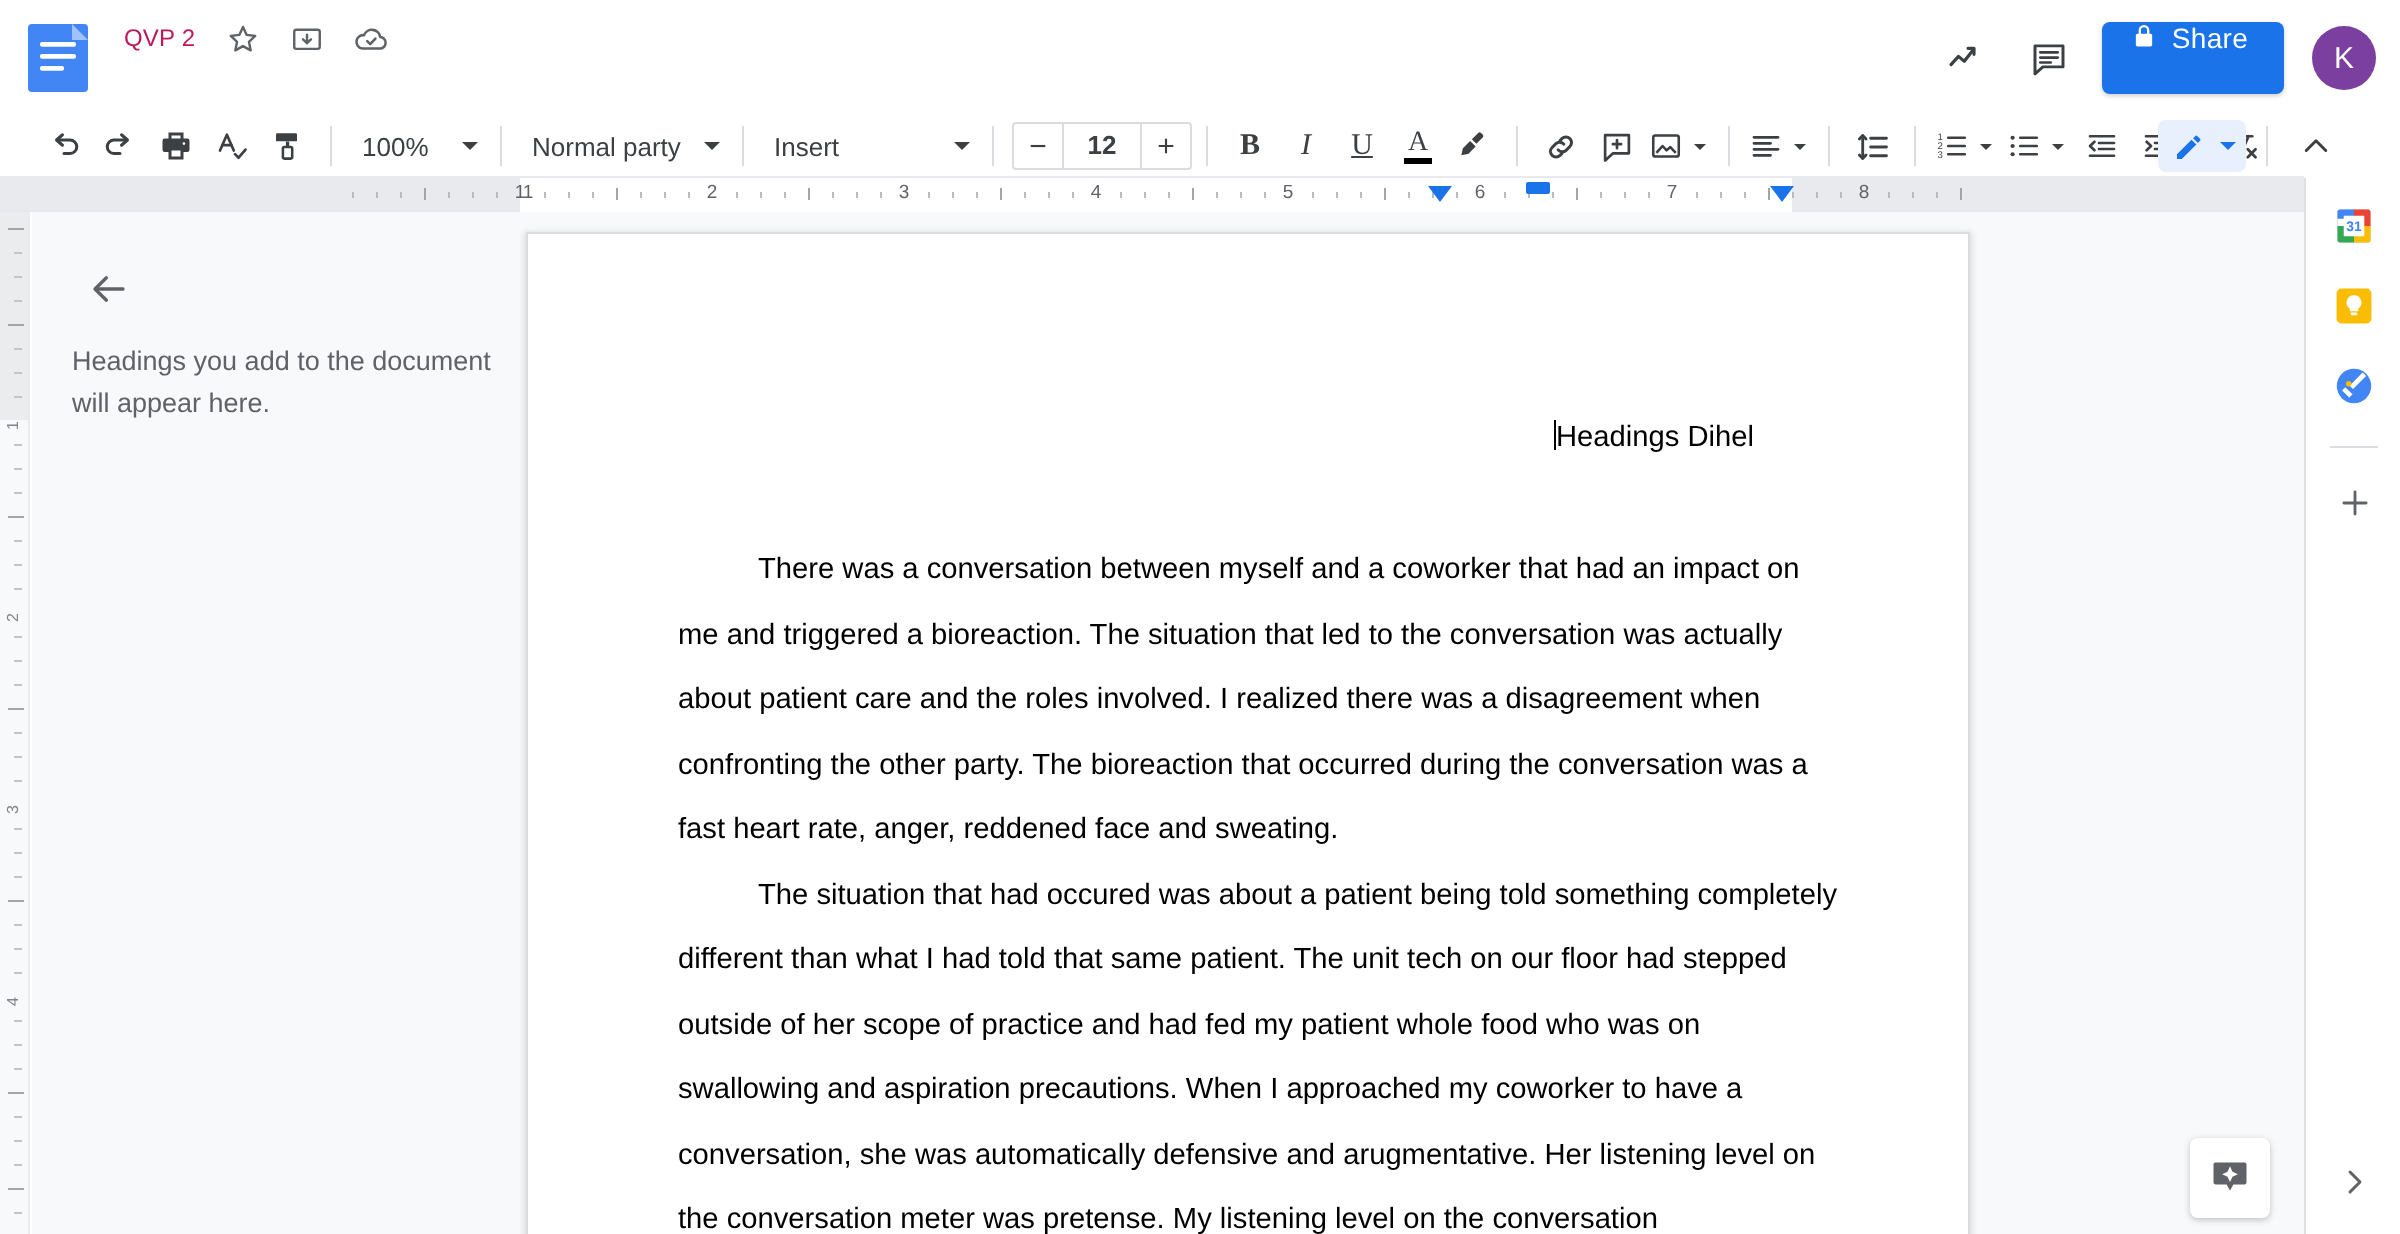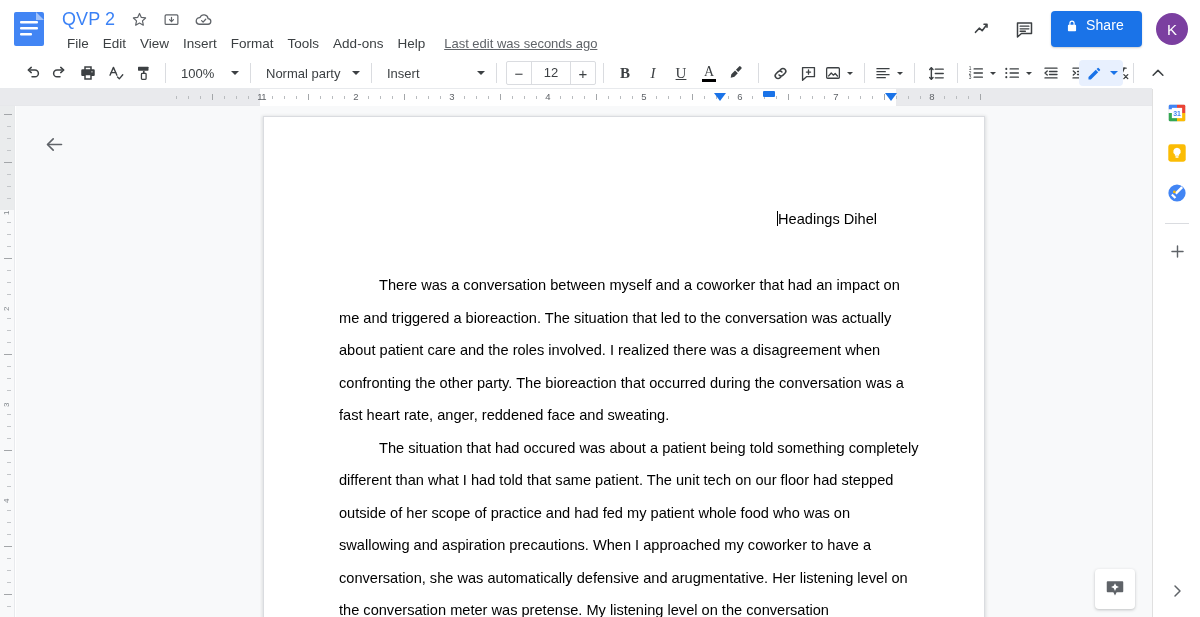--- a/index.html
+++ b/index.html
@@ -20,21 +20,21 @@
     position: absolute; top:0; left:0; width:1200px; height:57px;
     background:#fff;
   }
   .docs-logo {
     position:absolute; left:12px; top:11px; width:34px; height:36px;
   }
   .docs-logo svg { display:block; }
 
   .title-row { position:absolute; left:60px; top:6px; display:flex; align-items:center; height:26px; }
   .doc-title {
-    font-size:18px; color:#3b82f6; letter-spacing:0.1px; white-space:nowrap;
+    font-size:12px; color:#be185d; letter-spacing:0.1px; white-space:nowrap;
     padding:1px 4px 1px 2px; border-radius:2px; font-family:"Liberation Sans", sans-serif;
   }
   .title-icon { width:24px; height:24px; margin-left:8px; display:flex; align-items:center; justify-content:center; color:#5f6368; }
   .title-icon svg { display:block; }
 
   .menu-row { position:absolute; left:60px; top:33px; display:flex; align-items:center; height:20px; }
   .menu-item {
     font-size:13.5px; color:#3c4043; padding:2px 7px; border-radius:4px; white-space:nowrap;
     font-family:"Liberation Sans", sans-serif;
   }
@@ -43,21 +43,21 @@
   }
 
   .header-right { position:absolute; right:12px; top:11px; display:flex; align-items:center; gap:0px; }
   .hdr-icon-btn {
     width:36px; height:36px; border-radius:50%;
     display:flex; align-items:center; justify-content:center; color:#5f6368;
     margin-right:6px;
   }
   .share-btn {
     height:36px; background:#1a73e8; color:#fff; border-radius:4px;
-    display:flex; align-items:flex-end; gap:7px; padding:0 18px 14px 14px;
+    display:flex; align-items:flex-start; gap:7px; padding:0 18px 14px 14px;
     font-size:14px; font-family:"Liberation Sans", sans-serif; letter-spacing:0.15px;
     box-shadow:0 1px 2px rgba(60,64,67,0.25);
     margin-left:2px;
   }
   .avatar {
     width:32px; height:32px; border-radius:50%; background:#7b3fa0; color:#fff;
     display:flex; align-items:center; justify-content:center;
     font-size:15px; margin-left:14px;
   }
 
@@ -79,21 +79,21 @@
   .caret-sm { width:0;height:0;border-left:3.5px solid transparent;border-right:3.5px solid transparent;border-top:3.5px solid #3c4043; margin-left:3px; }
   .zoom-sel { width:70px; justify-content:space-between; }
   .style-sel { width:106px; justify-content:space-between; }
   .font-sel  { width:110px; justify-content:space-between; }
 
   .fontsize-group {
     display:flex; align-items:center; border:1px solid #dadce0; border-radius:2px;
     height:24px; margin-left:2px; flex:none;
   }
   .fs-btn { width:24px; height:22px; display:flex;align-items:center;justify-content:center; color:#3c4043; font-size:15px; }
-  .fs-val { width:40px; text-align:center; font-size:13px; color:#3c4043; border-left:1px solid #dadce0; border-right:1px solid #dadce0; line-height:22px; height:22px;}
+  .fs-val { width:40px; text-align:center; font-size:13px; color:#3c4043; border-left:1px solid #dadce0; border-right:1px solid #dadce0; line-height:22px; height:22px;font-weight:bold;}
 
   .tb-text { font-size:15px; color:#3c4043; font-family:"Liberation Serif", serif; }
   .tb-right { position:absolute; right:8px; top:0; height:32px; display:flex; align-items:center; }
   .pen-btn {
     display:flex; align-items:center; background:#e8f0fe; border-radius:4px; height:26px; padding:0 5px 0 7px;
   }
   .caret-blue { width:0;height:0;border-left:4px solid transparent;border-right:4px solid transparent;border-top:4px solid #1a73e8; margin-left:7px; }
 
   
   .ruler-h {
@@ -225,31 +225,20 @@
       </div>
 
       <div class="title-icon">
         <svg width="19" height="19" viewBox="0 0 24 24" fill="none" stroke="#5f6368" stroke-width="1.6">
           <path d="M6.5 18h11a3.6 3.6 0 0 0 .3-7.2A5.3 5.3 0 0 0 7.6 9.6 3.9 3.9 0 0 0 6.5 18z" stroke-linejoin="round"></path>
           <path d="M9.6 13.4l1.9 1.9 3.3-3.6" stroke-linecap="round" stroke-linejoin="round"></path>
         </svg>
       </div>
     </div>
 
-    <div class="menu-row">
-      <div class="menu-item">File</div>
-      <div class="menu-item">Edit</div>
-      <div class="menu-item">View</div>
-      <div class="menu-item">Insert</div>
-      <div class="menu-item">Format</div>
-      <div class="menu-item">Tools</div>
-      <div class="menu-item">Add-ons</div>
-      <div class="menu-item">Help</div>
-      <div class="last-edit">Last edit was seconds ago</div>
-    </div>
 
     <div class="header-right">
       <div class="hdr-icon-btn">
         <svg width="20" height="20" viewBox="0 0 24 24" fill="none" stroke="#3c4043" stroke-width="1.9" stroke-linecap="round" stroke-linejoin="round">
           <path d="M3 16l4.5-5 3.5 3 5-6.5"></path>
           <path d="M13.2 6.2h3.6v3.6"></path>
         </svg>
       </div>
       <div class="hdr-icon-btn">
         <svg width="21" height="21" viewBox="0 0 24 24" fill="none" stroke="#3c4043" stroke-width="1.7">
@@ -590,20 +579,21 @@
       </div>
   </div>
 
   <div class="outline">
     <div class="outline-back">
       <svg width="21" height="21" viewBox="0 0 24 24" fill="none" stroke="#5f6368" stroke-width="1.9" stroke-linecap="round" stroke-linejoin="round">
         <path d="M20 12H4.5"></path>
           <path d="M10.5 5.6L4 12l6.5 6.4"></path>
       </svg>
     </div>
+    <div class="outline-text">Headings you add to the document will appear here.</div>
   </div>
 
   <div class="canvas">
     <div class="page">
       <div class="page-body">
         <div class="p-name"><span class="caret-text"></span><span>Headings Dihel</span></div>
         <div class="p-body">There was a conversation between myself and a coworker that had an impact on me and triggered a bioreaction. The situation that led to the conversation was actually about patient care and the roles involved. I realized there was a disagreement when confronting the other party. The bioreaction that occurred during the conversation was a fast heart rate, anger, reddened face  and sweating.</div>
         <div class="p-body second">The situation that had occured was about a patient being told something completely different than what I had told that same patient. The unit tech on our floor had stepped outside of her scope of practice and had fed my patient whole food who was on swallowing and aspiration precautions. When I approached my coworker to have a conversation, she was automatically defensive and arugmentative. Her listening level on the conversation meter was pretense. My listening level on the conversation</div>
       </div>
     </div>

